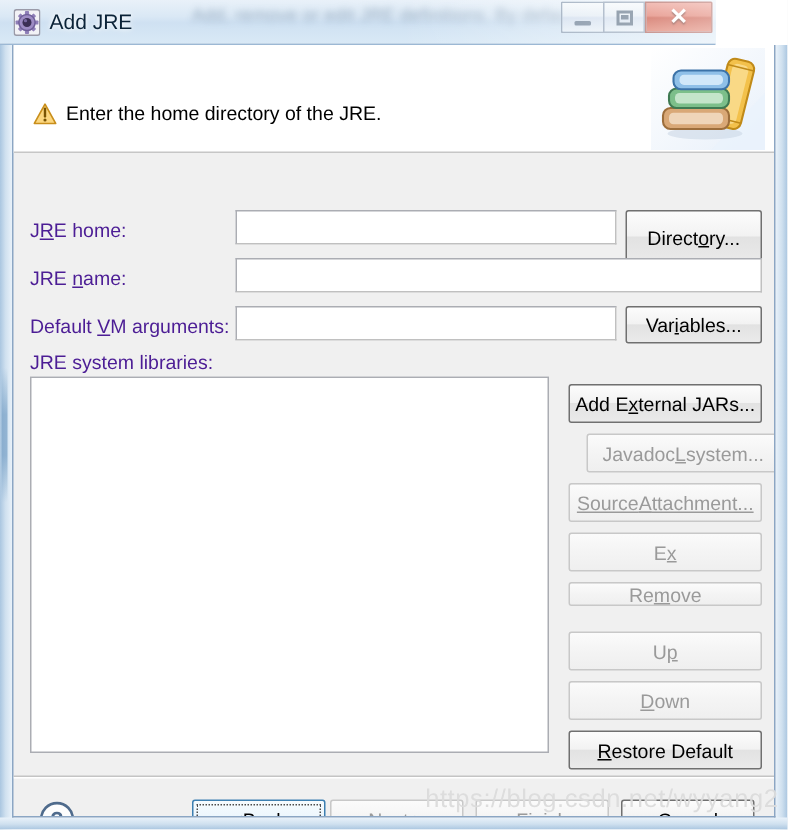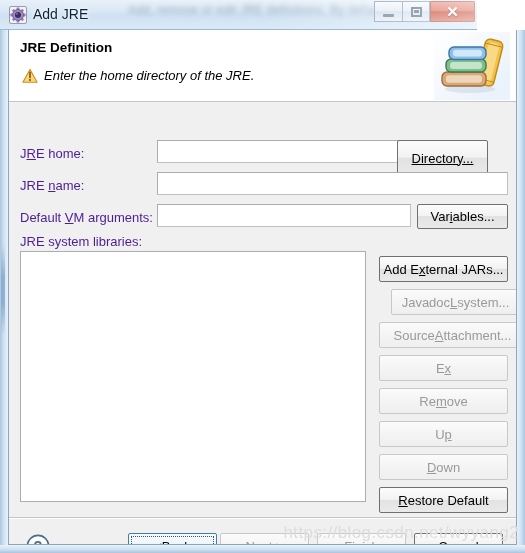--- a/index.html
+++ b/index.html
@@ -179,21 +179,20 @@
     position: absolute;
     left: 13px; top: 38px;
     width: 16px; height: 16px;
   }
   .header-msg {
     position: absolute;
     left: 35px; top: 38px;
     font-size: 13px;
     color: #000000;
     line-height: 16px;
-    font-style: italic;
   }
   .header-img {
     position: absolute;
     right: 6px; top: 2px;
     width: 76px; height: 68px;
   }
 
   
   .lbl {
     position: absolute;
@@ -338,21 +337,20 @@
 
   <div class="frame-left">
     <div class="frame-grip"></div>
   </div>
   <div class="frame-right"></div>
   <div class="frame-bottom"></div>
 
   <div class="client">
 
     <div class="header">
-      <div class="header-title">JRE Definition</div>
 
       <svg class="header-msg-icon" viewBox="0 0 16 16">
         <path d="M8 1.4 L15.1 14.3 L0.9 14.3 Z" fill="#fcd77f" stroke="#c98f1c" stroke-width="1.1" stroke-linejoin="round"></path>
         <path d="M8 4.4 L8 9.6" stroke="#7a5403" stroke-width="1.6" stroke-linecap="round"></path>
         <circle cx="8" cy="12" r="1.05" fill="#7a5403"></circle>
       </svg>
       <div class="header-msg">Enter the home directory of the JRE.</div>
 
       <svg class="header-img" viewBox="0 0 76 68">
         <defs>
@@ -381,21 +379,21 @@
         <rect x="15" y="15" width="37" height="12.5" rx="5" fill="#8fc0e8" stroke="#3c73a8" stroke-width="1.4"></rect>
         <rect x="19" y="17.8" width="29" height="6.8" rx="3" fill="#ddeefb" opacity=".85"></rect>
       </svg>
     </div>
 
     <div class="lbl" style="left:11px; top:116px;">
       <span>J</span><span class="mn">R</span><span>E home:</span>
     </div>
     <input class="tfield" style="left: 148px; top: 110px; width: 254px; height: 23px;" value="">
 
-    <button class="btn" style="left:388px; top:110px; width:91px; height:36px;text-decoration:underline;">
+    <button class="btn" style="left:408px; top:110px; width:91px; height:36px;">
       <span>Direct</span>
         <span class="mn">o</span>
         <span>ry...</span>
     </button>
 
     <div class="lbl" style="left:11px; top:148px;">
       <span>JRE </span><span class="mn">n</span><span>ame:</span>
     </div>
     <input class="tfield" style="left: 148px; top: 142px; width: 351px; height: 23px;" value="">
 
@@ -419,32 +417,32 @@
         <span class="mn">x</span>
         <span>ternal JARs...</span>
     </button>
 
     <button class="btn disabled" style="left:382px; top:259px; width:129px; height:26px;">
       <span>Javadoc </span>
         <span class="mn">L</span>
         <span>system...</span>
     </button>
 
-    <button class="btn disabled" style="left:370px; top:292px; width:147px; height:26px;">
+    <button class="btn disabled" style="left:370px; top:292px; width:129px; height:26px;text-decoration:underline;">
       <span>Source </span>
         <span class="mn">A</span>
         <span>ttachment...</span>
     </button>
 
     <button class="btn disabled" style="left:370px; top:325px; width:129px; height:26px;">
       <span>E</span>
         <span class="mn">x</span>
     </button>
 
-    <button class="btn disabled" style="left:370px; top:358px; width:129px; height:26px;">
+    <button class="btn disabled" style="left:370px; top:358px; width:129px; height:16px;">
       <span>Re</span>
         <span class="mn">m</span>
         <span>ove</span>
     </button>
 
     <button class="btn disabled" style="left:370px; top:391px; width:129px; height:26px;">
       <span>U</span>
         <span class="mn">p</span>
         <span></span>
     </button>

